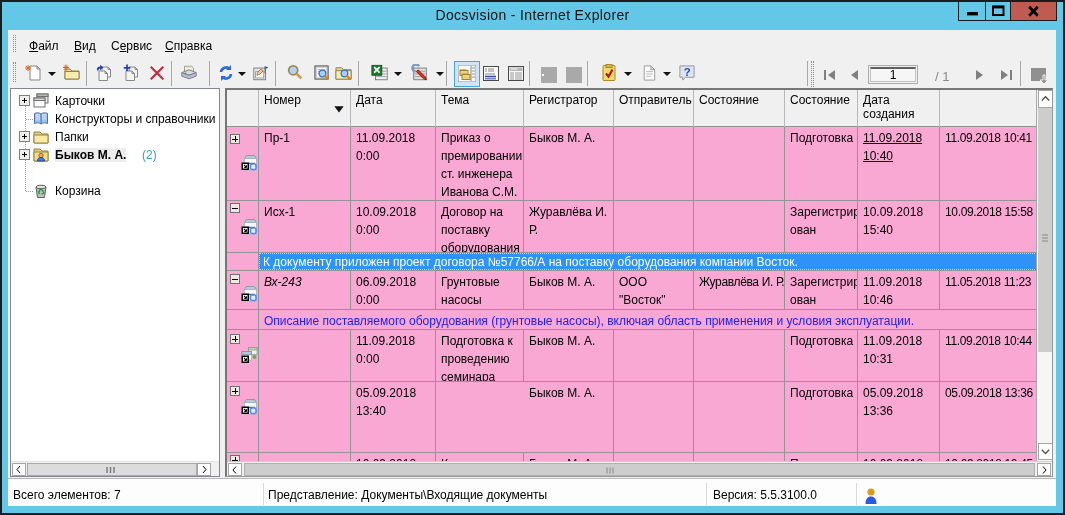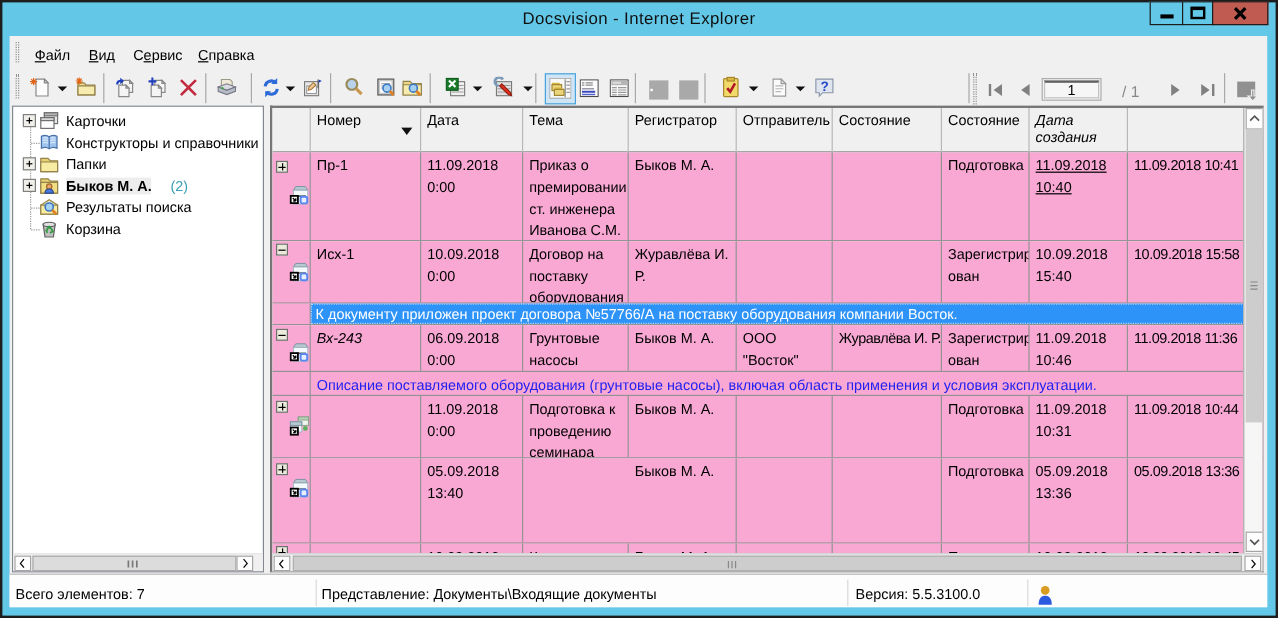--- a/index.html
+++ b/index.html
@@ -285,30 +285,20 @@
       <div class="pm plus" style="top:3px;"></div>
       <svg class="tico" viewBox="0 0 16 16">
           <path d="M1 2 h6 l2 2 h6 v10 h-14 z" fill="#e6d070" stroke="#94824a"></path>
           <path d="M1 5 h14 v9 h-14 z" fill="#f0dd84" stroke="#94824a"></path>
           <circle cx="8" cy="8.5" r="2.2" fill="#e8a86a" stroke="#a06828"></circle>
           <path d="M4.5 14 C4.5 11.5 6 10.5 8 10.5 C10 10.5 11.5 11.5 11.5 14 Z" fill="#4a7ae0" stroke="#2a4a90"></path>
         </svg>
       <div class="txt" style="font-weight:bold; background:#ededed;">Быков М. А.</div>
       <div class="txt" style="left:131px; color:#3aa0b4;">(2)</div>
     </div>
-    <div class="trow" style="top:75px;">
-      <div class="doth" style="left:15px; top:9px; width:7px;"></div>
-      <svg class="tico" viewBox="0 0 16 16">
-          <path d="M1 6 L8 1.5 L15 6 V13.5 H1 Z" fill="#f0e8c8" stroke="#988648"></path>
-          <path d="M1 6 h14 v7.5 h-14 z" fill="#f7eca2" stroke="#94824a"></path>
-          <circle cx="8" cy="7.5" r="3.4" fill="#a8d0f0" stroke="#3878c8" stroke-width="1.3"></circle>
-          <path d="M10.5 10 L14 13.5" stroke="#e08020" stroke-width="2.2"></path>
-        </svg>
-      <div class="txt">Результаты поиска</div>
-    </div>
     <div class="trow" style="top:93px;">
       <div class="doth" style="left:15px; top:9px; width:7px;"></div>
       <svg class="tico" viewBox="0 0 16 16">
           <path d="M3 4 L4.5 14.5 H11.5 L13 4 Z" fill="#c0c0c0" stroke="#606060"></path>
           <ellipse cx="8" cy="4" rx="5" ry="1.8" fill="#e0e0e0" stroke="#606060"></ellipse>
           <path d="M6 8 l2 -2 l2 2 M10 8 l1 2 l-2.5 1 M6.5 11 l-1 -2 l1.5 -1" stroke="#2a9a3a" stroke-width="1.4" fill="none"></path>
         </svg>
       <div class="txt">Корзина</div>
     </div>
 
@@ -334,21 +324,21 @@
       <div class="hcell" style="left:0; width:32px;"></div>
       <div class="hcell" style="left:32px; width:92px;">Номер<svg style="position:absolute;left:75px;top:16px;" width="10" height="7">
             <path d="M0.3 0.3 L9.7 0.3 L5 6.5 Z" fill="#111"></path>
           </svg></div>
       <div class="hcell" style="left:124px; width:85px;">Дата</div>
       <div class="hcell" style="left:209px; width:88px;">Тема</div>
       <div class="hcell" style="left:297px; width:90px;">Регистратор</div>
       <div class="hcell" style="left:387px; width:80px;">Отправитель</div>
       <div class="hcell" style="left:467px; width:91px;">Состояние</div>
       <div class="hcell" style="left:558px; width:73px;">Состояние</div>
-      <div class="hcell" style="left:631px; width:82px;font-style:italic;">Дата создания</div>
+      <div class="hcell" style="left:631px; width:82px;">Дата создания</div>
     </div>
 
     <div class="gr" style="top:37px; height:74px;">
       <div class="gc" style="left:0; width:32px;">
           <div class="plusbox p" style="top:7px;"></div>
           <div class="cardico" style="top:26px;"><svg width="17" height="18" viewBox="0 0 17 18">
               <path d="M3.5 5.5 L5.5 2.5 H13.5 L15.5 5.5 Z" fill="#b9c9d3" stroke="#78909e" stroke-width="0.8"></path>
               <rect x="3.5" y="5.5" width="12" height="11.5" fill="#f4f9fc" stroke="#9fb3bf" stroke-width="0.8"></rect>
               <path d="M5.5 10.5 h8.5" stroke="#55646e" stroke-width="1.4"></path>
               <rect x="0.5" y="9.5" width="7.5" height="7.5" fill="#000"></rect>
@@ -411,21 +401,21 @@
             </svg></div>
         </div>
       <div class="gc" style="left:32px; width:92px;font-style:italic;">Вх-243</div>
       <div class="gc" style="left:124px; width:85px;">06.09.2018 0:00</div>
       <div class="gc" style="left:209px; width:88px;">Грунтовые насосы</div>
       <div class="gc" style="left:297px; width:90px;">Быков М. А.</div>
       <div class="gc" style="left:387px; width:80px;">ООО "Восток"</div>
       <div class="gc nw" style="left:467px; width:91px;">Журавлёва И. Р.</div>
       <div class="gc" style="left:558px; width:73px;">Зарегистрир ован</div>
       <div class="gc" style="left:631px; width:82px;">11.09.2018 10:46</div>
-      <div class="gc nw" style="left:713px; width:97px;">11.09.2018 11:36</div>
+      <div class="gc nw" style="left:713px; width:97px;">11.05.2018 11:23</div>
     </div>
 
     <div class="gr" style="top:220px; height:20px;">
       <div class="gc" style="left:0; width:32px;"></div>
       <div style="position:absolute; left:32px; top:0; width:778px; height:19px; color:#2222f0; padding:4px 0 0 5px;">Описание поставляемого оборудования (грунтовые насосы), включая область применения и условия эксплуатации.</div>
     </div>
 
     <div class="gr" style="top:240px; height:52px;">
       <div class="gc" style="left:0; width:32px;">
           <div class="plusbox p" style="top:4px;"></div>

